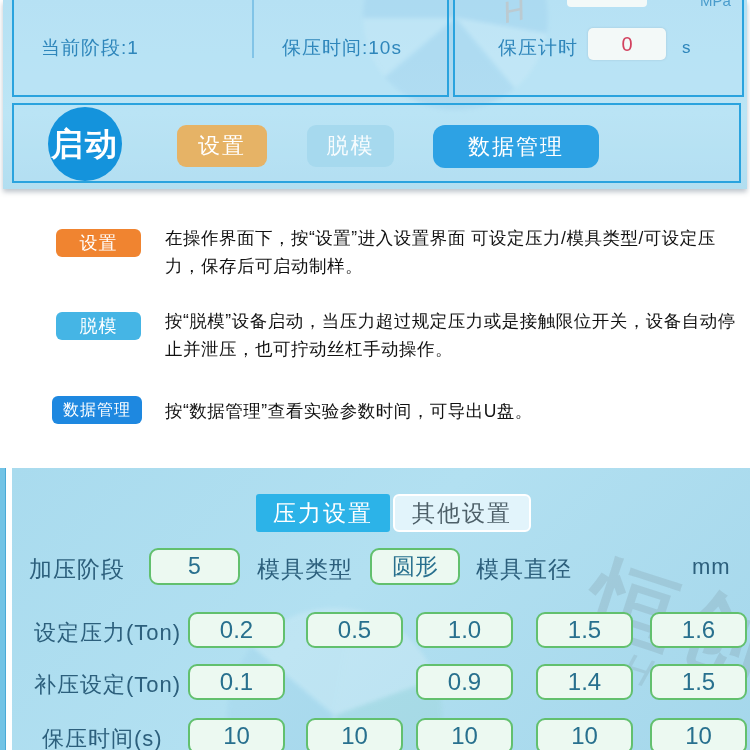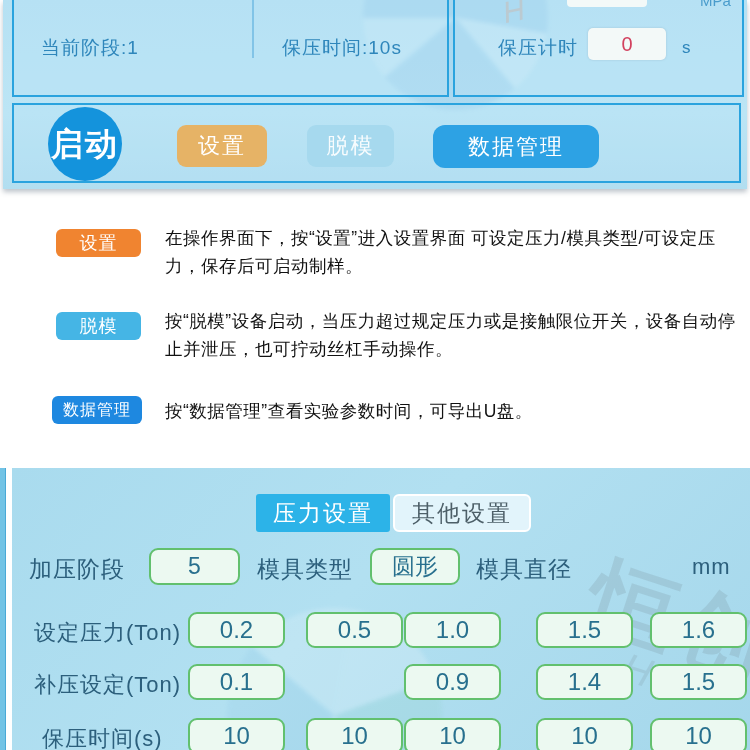--- a/index.html
+++ b/index.html
@@ -113,21 +113,21 @@
   .cl-mm { left:680px; font-size:22px; }
   .gbox {
     position:absolute; background:#ecf9f1; border:2px solid #62c06e; border-radius:9px;
     text-align:center; color:#28708e; font-size:23px;
   }
   .cfg-box { top:80px; height:37px; line-height:33px; }
   .cb-stage { left:137px; width:91px; }
   .cb-mold  { left:358px; width:90px; }
   .cb-diam  { left:584px; width:88px; }
   .val-box { width:97px; height:36px; line-height:32px; font-size:24px;border-radius:9px; }
-  .c1{left:176px;} .c2{left:294px;} .c3{left:392px;} .c4{left:524px;} .c5{left:638px;}
+  .c1{left:176px;} .c2{left:294px;} .c3{left:404px;} .c4{left:524px;} .c5{left:638px;}
   .r1{top:144px;} .r2{top:196px;} .r3{top:250px;}
   .row-label { font-size:22px; }
   .rl-1 { left:22px; top:150px; } .rl-2 { left:22px; top:202px; } .rl-3 { left:30px; top:256px; }
   .wm-swirl-bottom { left:215px; top:140px; width:215px; height:215px; opacity:.35;
     background:conic-gradient(from 10deg, rgba(255,255,255,.55) 0 60deg, rgba(120,200,170,.35) 60deg 140deg,
       rgba(255,255,255,.5) 140deg 200deg, rgba(130,190,225,.4) 200deg 300deg, rgba(255,255,255,.5) 300deg 360deg);
   }
   .wm-brand {
     position:absolute; left:575px; top:95px; font-size:88px; color:rgba(100,112,118,.16);
     transform:rotate(18deg); letter-spacing:6px; white-space:nowrap; font-weight:bold;

